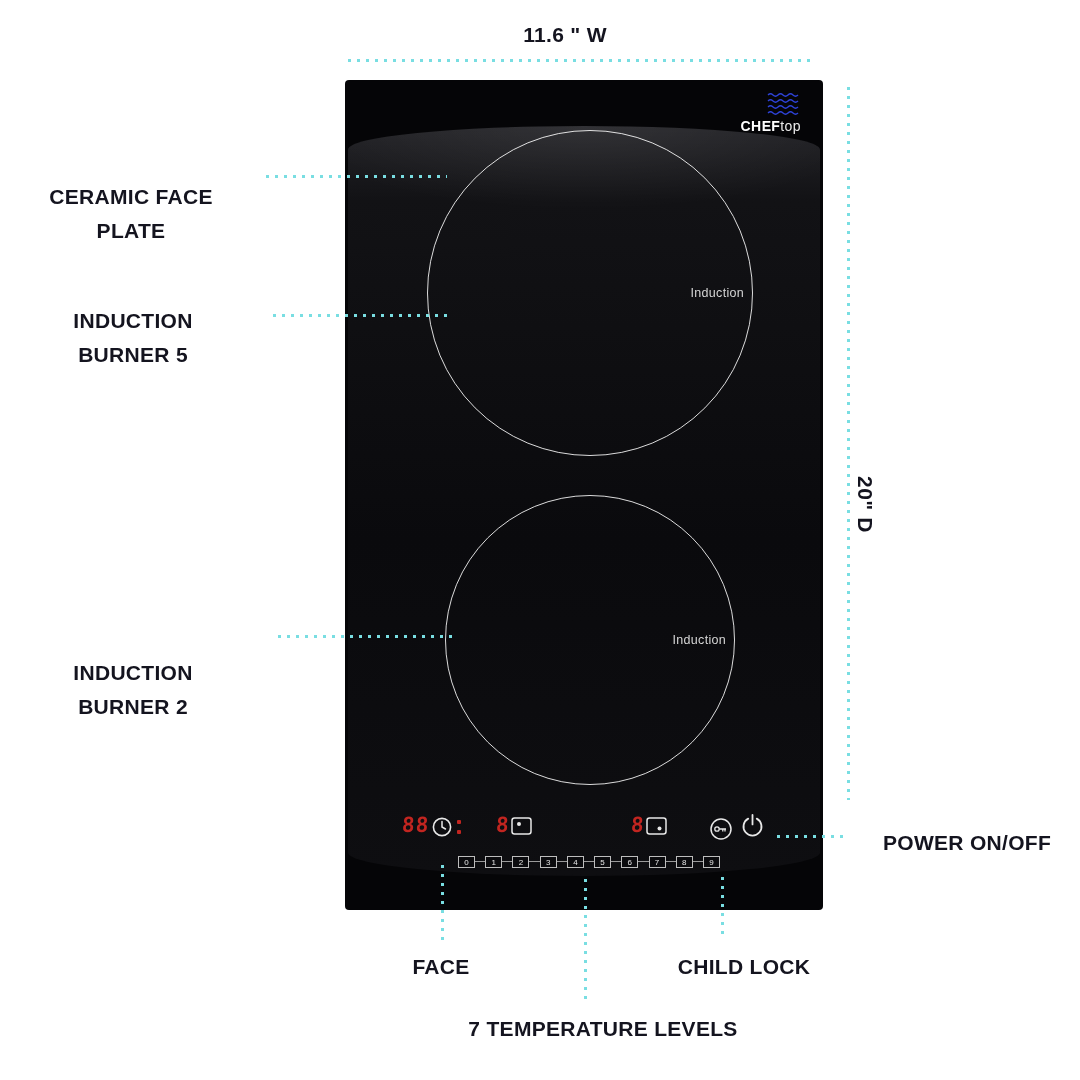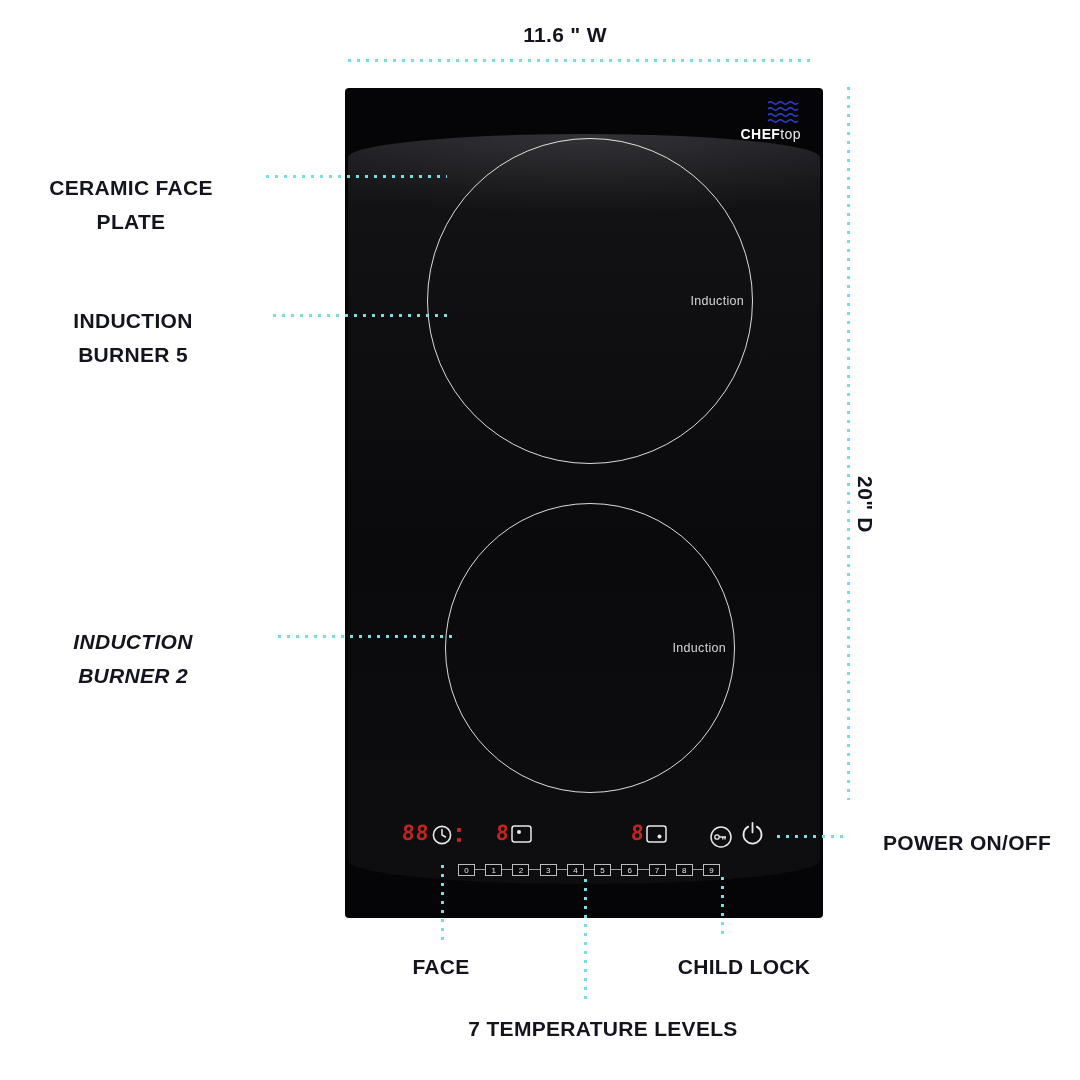--- a/index.html
+++ b/index.html
@@ -21,21 +21,21 @@
     background-size:9px 5px; background-repeat:repeat-x;
   }
   .dot-v {
     position:absolute; width:5px; z-index:5;
     background-image:radial-gradient(circle 2px at 2.5px 2.5px, #79DEE2 98%, transparent);
     background-size:5px 9px; background-repeat:repeat-y;
   }
   
   .cooktop {
     position:absolute; left:345px; top:80px; width:478px; height:830px;
-    background:#050507; border-radius:4px; z-index:1;margin-top:8px;
+    background:#050507; border-radius:4px; z-index:1;
   }
   .ceramic {
     position:absolute; left:3px; right:3px; top:46px; bottom:34px;
     background:
       radial-gradient(ellipse 420px 120px at 50% 0%, rgba(255,255,255,0.07), transparent 70%),
       linear-gradient(180deg, #232327 0%, #121215 10%, #0a0a0d 55%, #0e0e11 100%);
     border-radius:260px 260px 260px 260px / 26px 26px 26px 26px;
   }
   .burner {
     position:absolute; border:1.5px solid rgba(255,255,255,0.85); border-radius:50%;
@@ -82,27 +82,27 @@
 <body>
 
 <div class="canvas">
 
   <div class="ann" style="left:445px; top:18px; width:240px;">11.6 " W</div>
   <div class="dot-h" style="left:347px; top:58px; width:468px;"></div>
 
   <div class="dim-depth">20" D</div>
   <div class="dot-v" style="left:846px; top:86px; height:714px;"></div>
 
-  <div class="ann left-col" style="left:36px; top:171px; width:190px;">CERAMIC FACE PLATE</div>
+  <div class="ann left-col" style="left:36px; top:180px; width:190px;">CERAMIC FACE PLATE</div>
   <div class="dot-h" style="left:265px; top:174px; width:182px;"></div>
 
   <div class="ann left-col" style="left:43px; top:304px; width:180px;">INDUCTION BURNER 5</div>
   <div class="dot-h" style="left:272px; top:313px; width:180px;"></div>
 
-  <div class="ann left-col" style="left:43px; top:625px; width:180px;font-style:italic;">INDUCTION BURNER 2</div>
+  <div class="ann left-col" style="left:43px; top:656px; width:180px;">INDUCTION BURNER 2</div>
   <div class="dot-h" style="left:277px; top:634px; width:180px;"></div>
 
   <div class="ann" style="left:857px; top:826px; width:220px; text-align:center;">POWER ON/OFF</div>
   <div class="dot-h" style="left:776px; top:834px; width:72px;"></div>
 
   <div class="ann" style="left:381px; top:950px; width:120px;">FACE</div>
   <div class="dot-v" style="left:440px; top:864px; height:76px;"></div>
 
   <div class="ann" style="left:644px; top:950px; width:200px;">CHILD LOCK</div>
   <div class="dot-v" style="left:720px; top:876px; height:64px;"></div>

